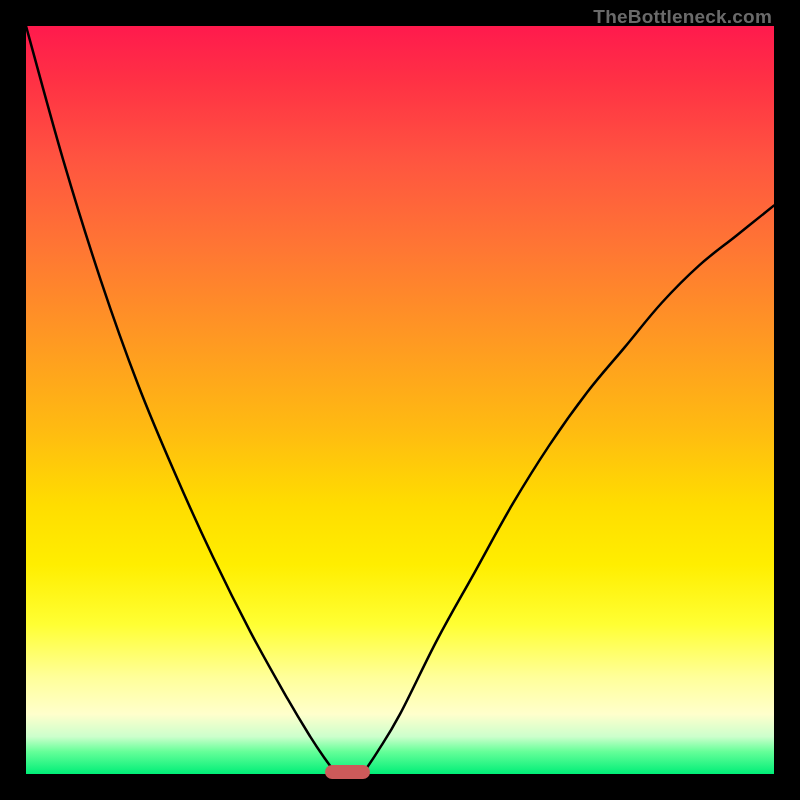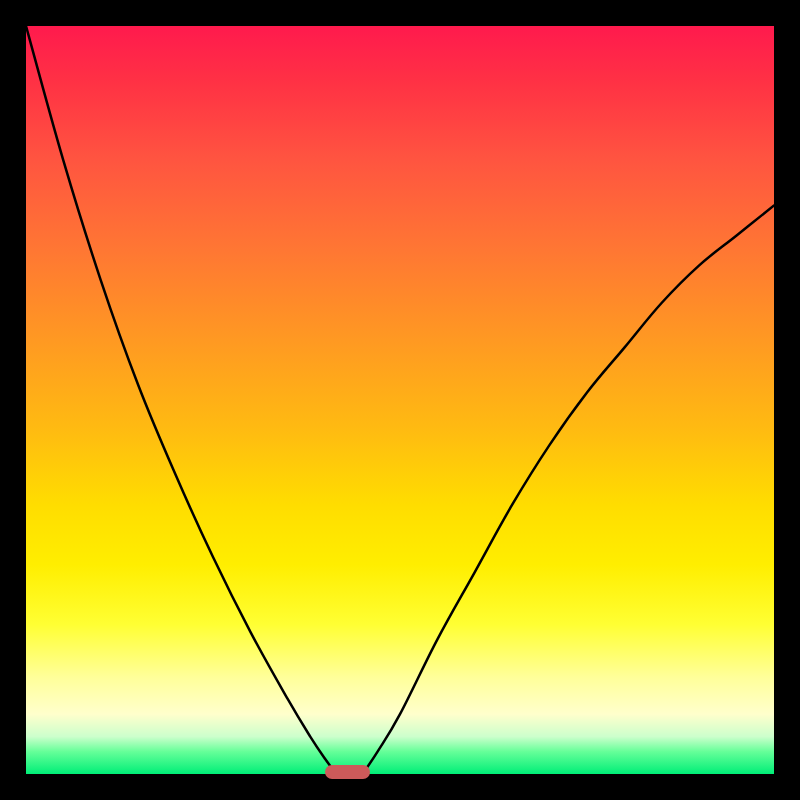--- a/index.html
+++ b/index.html
@@ -74,13 +74,14 @@
 <div class="frame">
   <div class="plot-area"></div>
 
   <svg class="curve-svg" viewBox="0 0 748 748">
     <path id="left-branch" fill="none" stroke="#000" stroke-width="2.5" stroke-linecap="round" d="M 0 0 C 6.731999999999999 24.235199999999995, 23.936 88.86239999999998, 37.4 134.64 C 50.864 180.4176, 61.336 213.928, 74.8 254.32 C 88.264 294.712, 98.736 324.0336, 112.2 359.03999999999996 C 125.664 394.04639999999995, 136.136 417.8328, 149.6 448.8 C 163.064 479.7672, 173.536 502.8056, 187 531.08 C 200.464 559.3544, 210.936 580.2984, 224.4 605.88 C 237.864 631.4616, 251.02880000000002 654.3504, 261.8 673.2 C 272.57120000000003 692.0496, 277.50800000000004 699.8288, 284.24 710.6 C 290.972 721.3712, 294.4876 726.308, 299.2 733.04 C 303.9124 739.7719999999999, 308.4004 745.3072, 310.41999999999996 748"></path>
     <path id="right-branch" fill="none" stroke="#000" stroke-width="2.5" stroke-linecap="round" d="M 336.6 748 C 339.2928 743.9608, 344.82800000000003 736.3312, 351.56 725.56 C 358.292 714.7887999999999, 363.2288 708.356, 374 688.16 C 384.7712 667.9639999999999, 397.93600000000004 638.9416, 411.40000000000003 613.36 C 424.86400000000003 587.7784, 435.336 570.2751999999999, 448.8 546.04 C 462.264 521.8048, 472.736 501.60880000000003, 486.2 478.72 C 499.664 455.8312, 510.136 439.076, 523.6 418.88 C 537.0640000000001 398.68399999999997, 547.5360000000001 384.0232, 561 366.52 C 574.4639999999999 349.0168, 584.936 337.7968, 598.4 321.64000000000004 C 611.8639999999999 305.48320000000007, 622.3359999999999 291.5704, 635.8 276.76 C 649.264 261.9496, 659.736 251.47759999999994, 673.2 239.35999999999996 C 686.6640000000001 227.24239999999998, 697.1360000000001 220.21120000000005, 710.6 209.44000000000005 C 724.064 198.66880000000006, 741.268 184.9056, 748 179.51999999999998"></path>
   </svg>
 
   <div class="marker" id="marker" style="left: 325.2px; top: 765px; width: 44.88px; height: 14px;"></div>
 
+  <div class="watermark">TheBottleneck.com</div>
 </div>
 
 </body></html>

